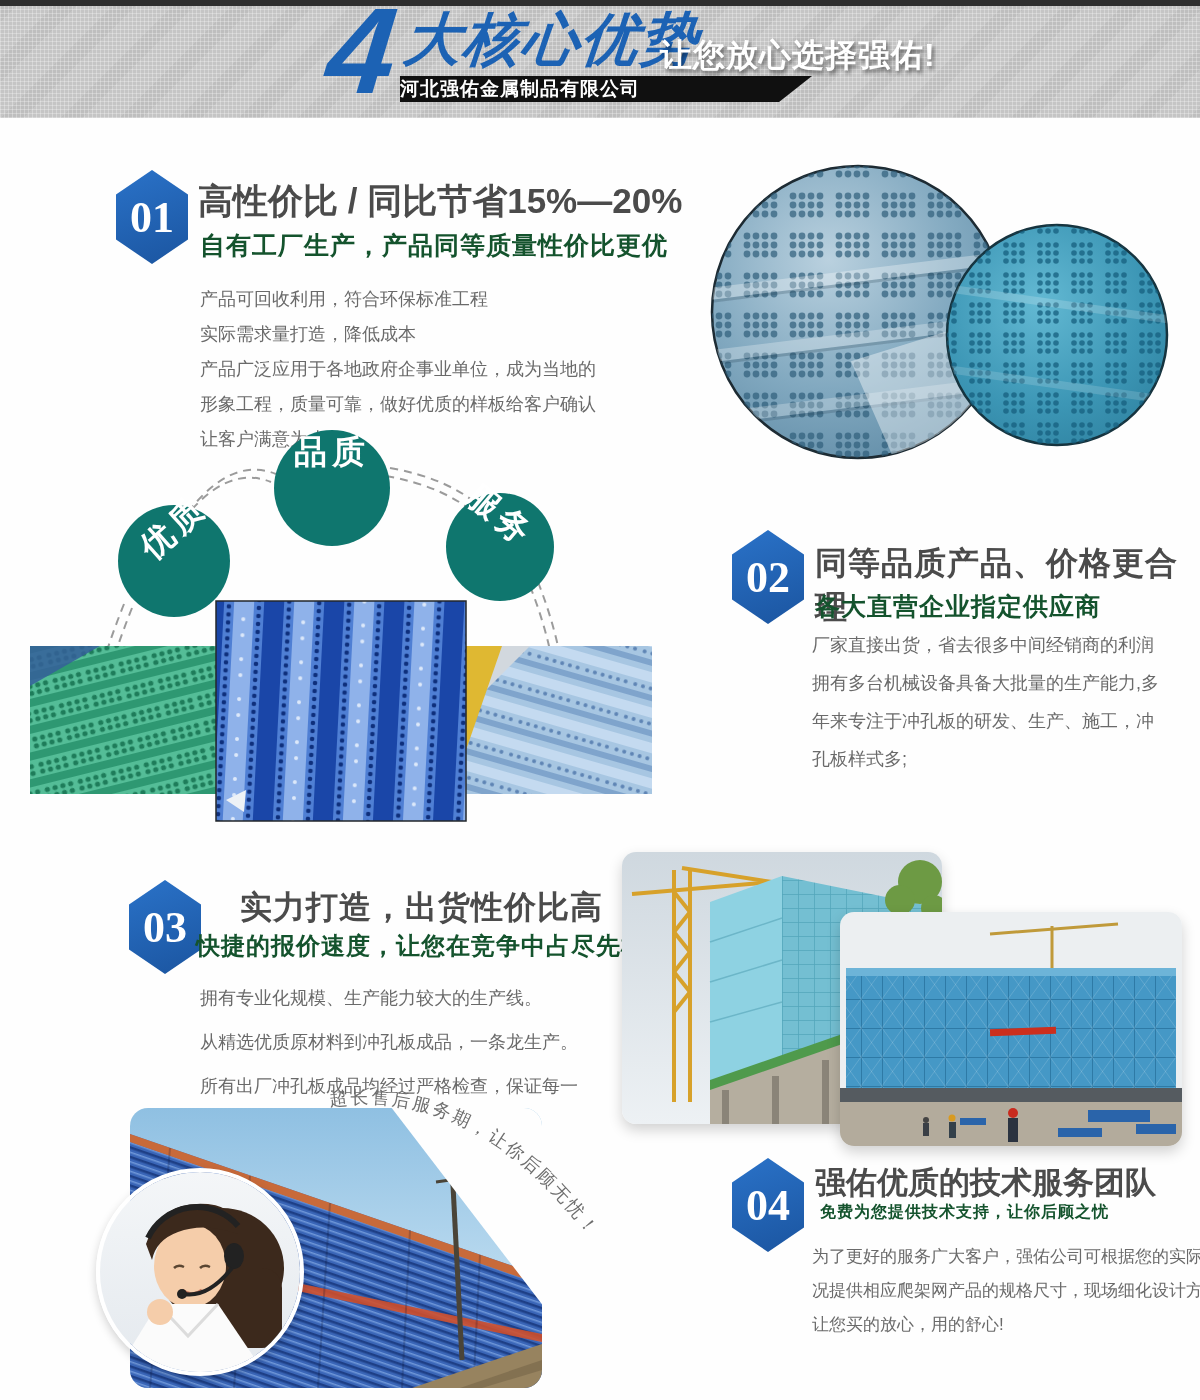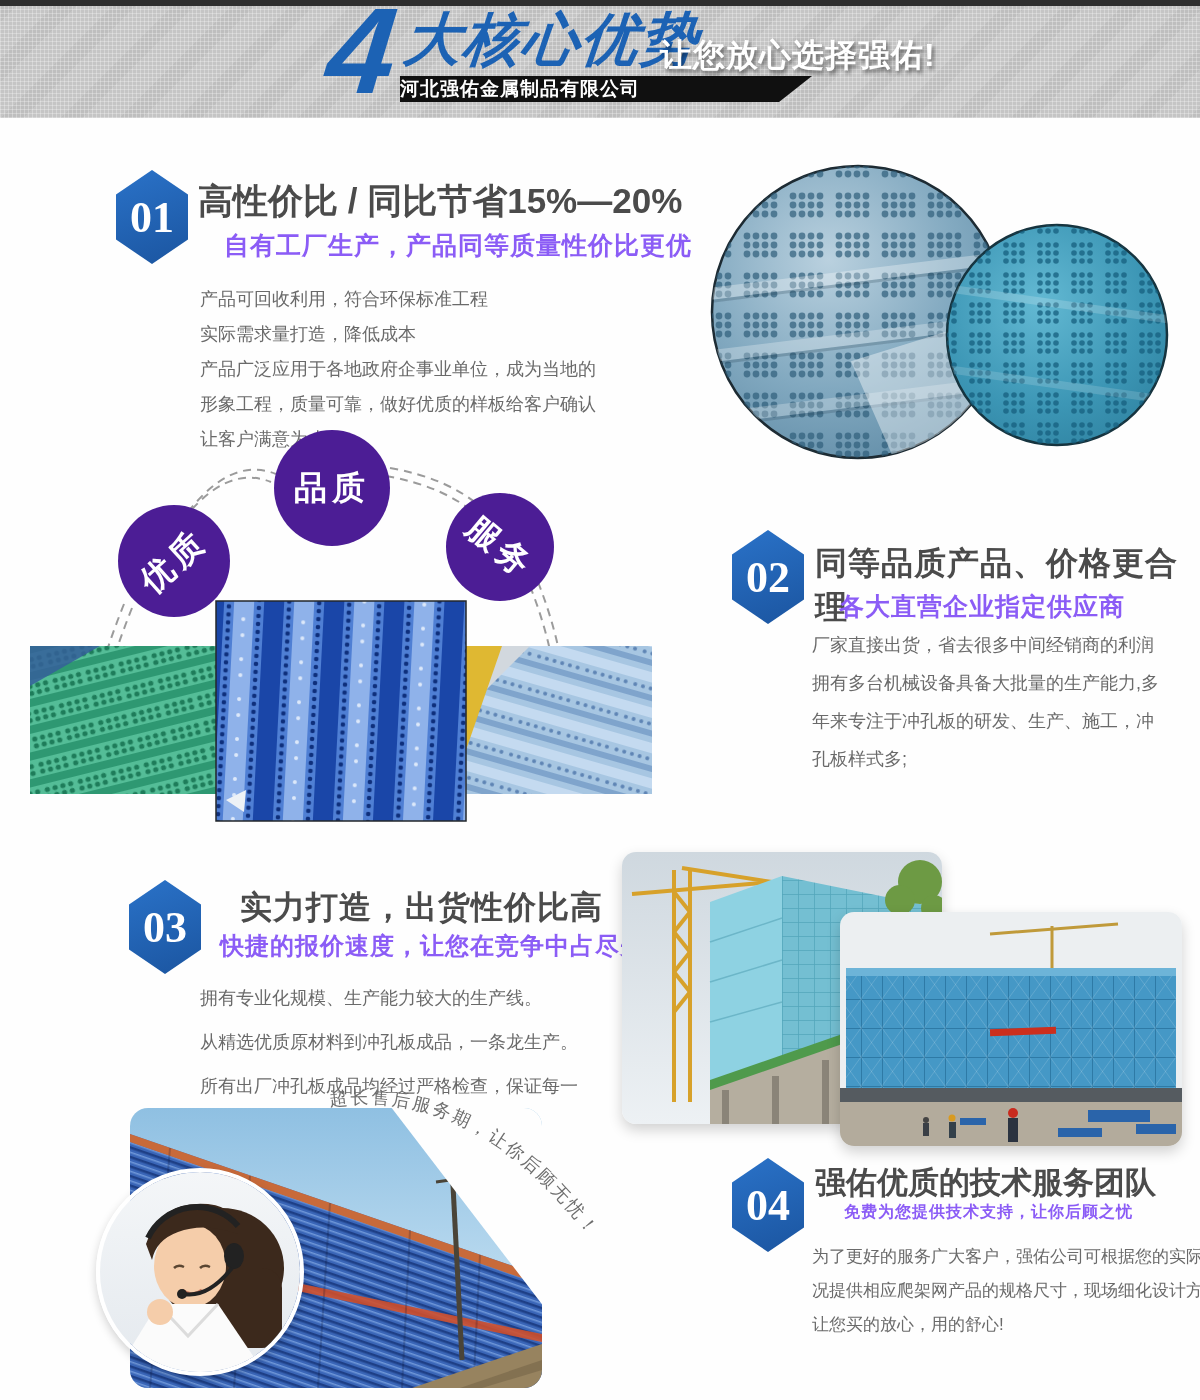--- a/index.html
+++ b/index.html
@@ -29,27 +29,27 @@
     background:linear-gradient(160deg,#2a72c8,#1b55a0);
     clip-path:polygon(50% 0,100% 26%,100% 74%,50% 100%,0 74%,0 26%);
     display:flex;align-items:center;justify-content:center;
     color:#fff;font-family:"Liberation Serif","DejaVu Serif",serif;
     font-weight:bold;font-size:44px;}
 
   
   .sec-title-sans{position:absolute;font-size:35px;font-weight:bold;color:#4b4b4b;letter-spacing:0;}
   .sec-title-serif{position:absolute;font-size:32px;font-weight:bold;color:#4b4b4b;
     font-family:"Liberation Serif","DejaVu Serif",serif;letter-spacing:1px;}
-  .sec-sub{position:absolute;font-size:24px;font-weight:bold;color:#8b5cf6;
-    font-family:"Liberation Serif","DejaVu Serif",serif;letter-spacing:1px;margin-left:24px;}
+  .sec-sub{position:absolute;font-size:24px;font-weight:bold;color:#14532d;
+    font-family:"Liberation Serif","DejaVu Serif",serif;letter-spacing:1px;}
   .sec-body{position:absolute;font-size:18px;color:#6a6a6a;white-space:pre-line;line-height:35px;}
 
   
-  .badge{position:absolute;border-radius:50%;background:#4c1d95;
-    display:flex;align-items:center;justify-content:center;}
+  .badge{position:absolute;border-radius:50%;background:#0f766e;
+    display:flex;align-items:flex-start;justify-content:center;}
   .badge span{color:#fff;font-weight:bold;font-size:33px;letter-spacing:5px;}
 
   
   .photo{position:absolute;overflow:hidden;}
   .rounded{border-radius:14px;box-shadow:0 6px 14px rgba(0,0,0,.18);}
   .fence-wrap{border-radius:18px;}
   .corner-cut{position:absolute;inset:0;background:#fefefe;
     clip-path:polygon(63% -1%,101% -1%,101% 72%);}
   .woman{position:absolute;left:96px;top:1168px;width:208px;height:208px;border-radius:50%;
     overflow:hidden;border:4px solid #fff;box-shadow:0 4px 10px rgba(0,0,0,.18);box-sizing:border-box;}

